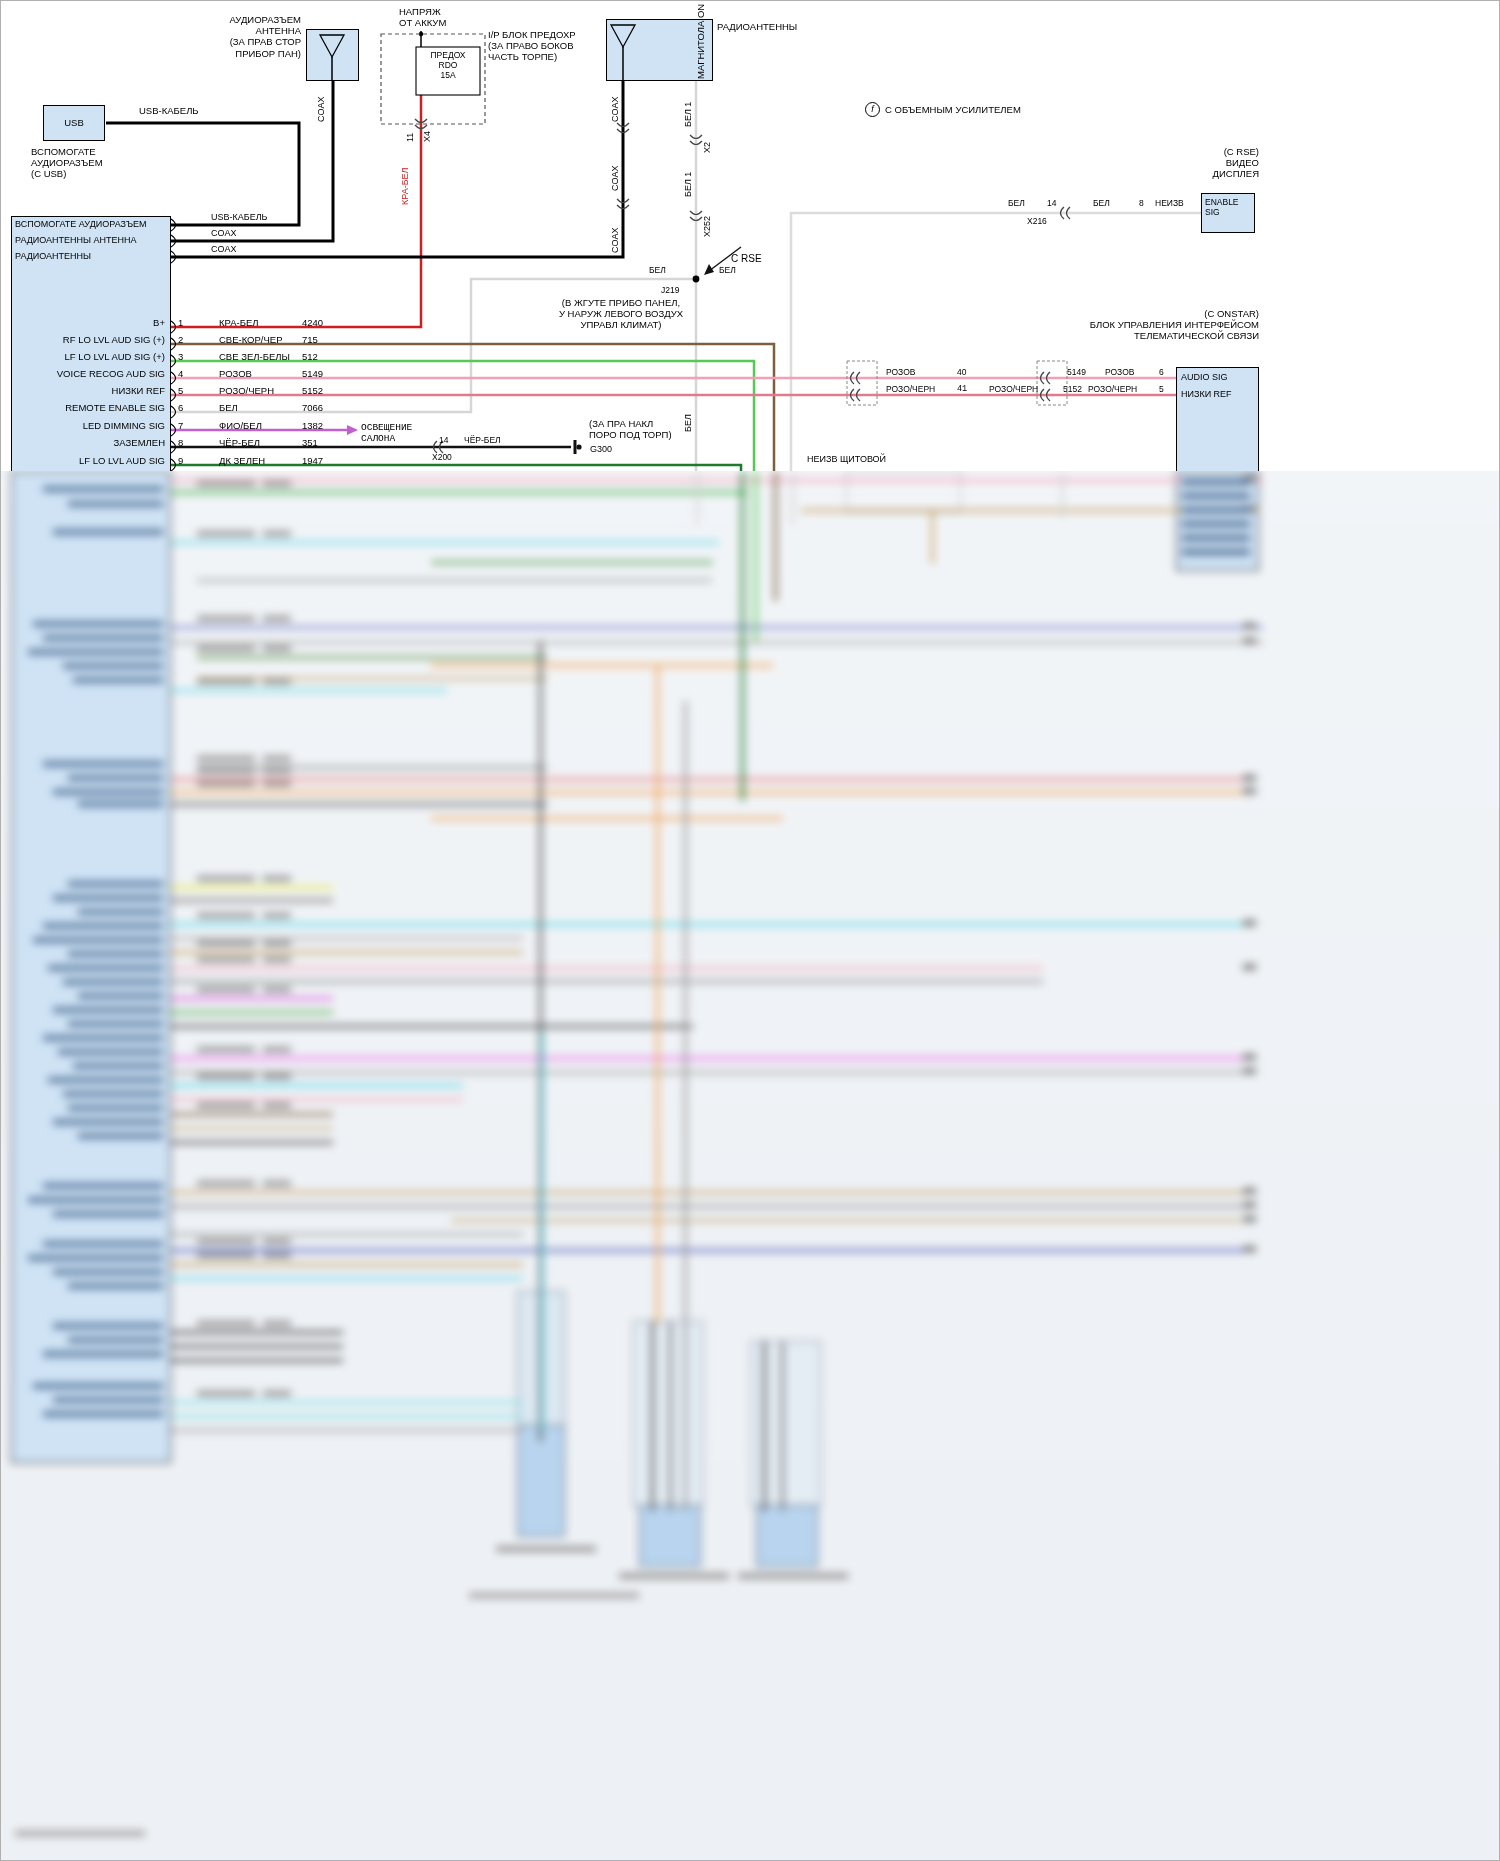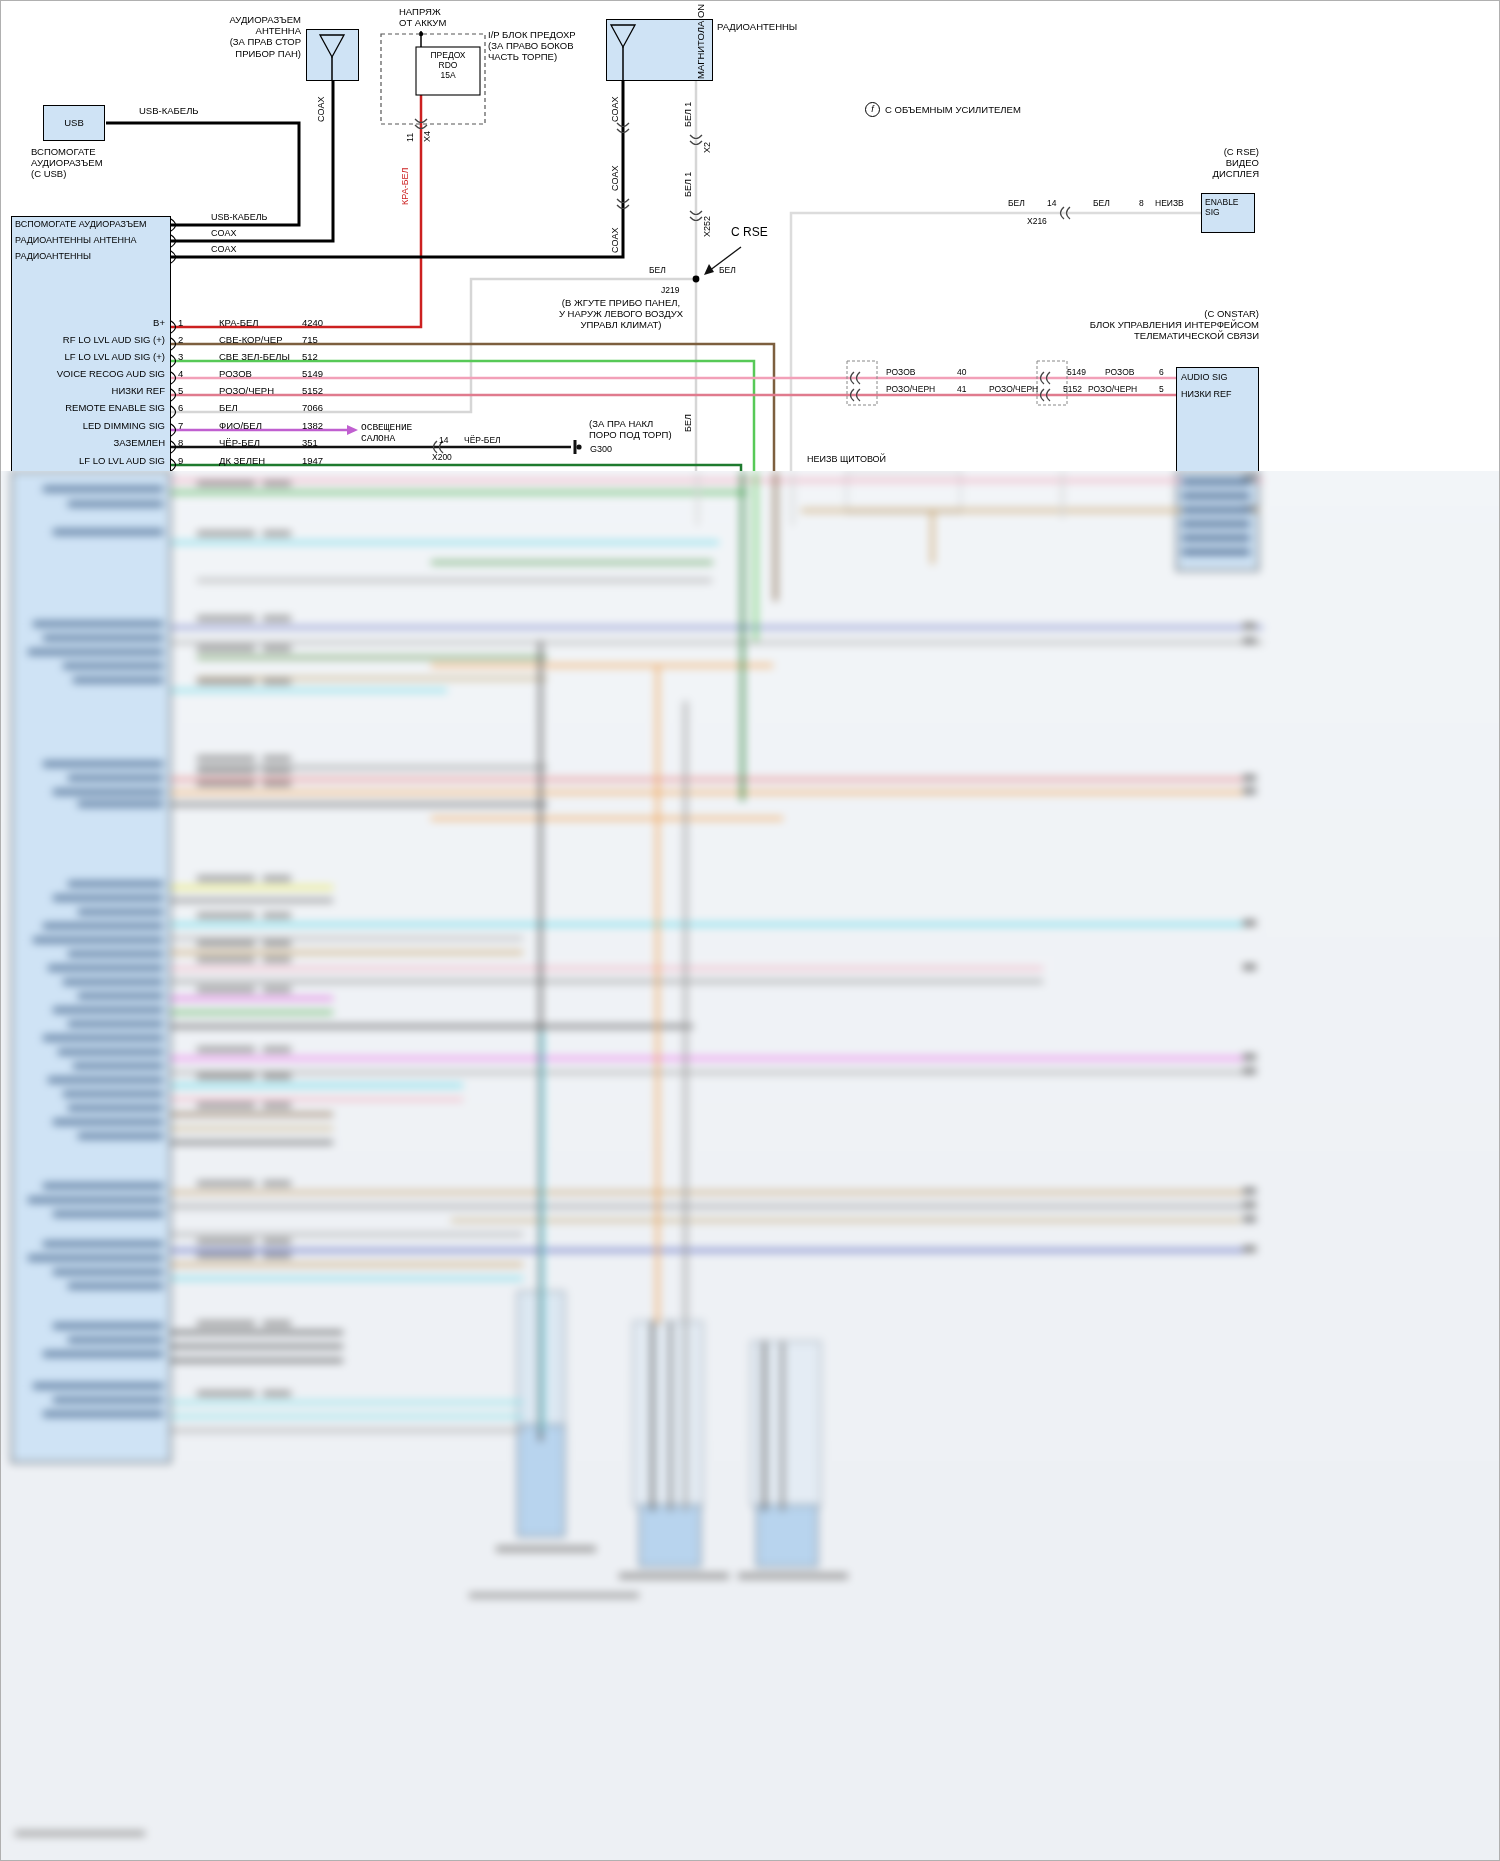--- a/index.html
+++ b/index.html
@@ -345,28 +345,28 @@
 БЛОК УПРАВЛЕНИЯ ИНТЕРФЕЙСОМ
 ТЕЛЕМАТИЧЕСКОЙ СВЯЗИ</div>
   <div class="lbl" style="left:1180px;top:371px;font-size:9px;">AUDIO SIG</div>
   <div class="lbl" style="left:1180px;top:388px;font-size:9px;">НИЗКИ REF</div>
   <div class="tok" style="left:885px;top:366px;">РОЗОВ</div>
   <div class="tok" style="left:956px;top:366px;">40</div>
   <div class="tok" style="left:1066px;top:366px;">5149</div>
   <div class="tok" style="left:1104px;top:366px;">РОЗОВ</div>
   <div class="tok" style="left:1158px;top:366px;">6</div>
   <div class="tok" style="left:885px;top:383px;">РОЗО/ЧЕРН</div>
-  <div class="tok" style="left:956px;top:383px;">41</div>
+  <div class="tok" style="left:956px;top:383px;font-family:Liberation Mono, monospace;">41</div>
   <div class="tok" style="left:988px;top:383px;">РОЗО/ЧЕРН</div>
   <div class="tok" style="left:1062px;top:383px;">5152</div>
   <div class="tok" style="left:1087px;top:383px;">РОЗО/ЧЕРН</div>
   <div class="tok" style="left:1158px;top:383px;">5</div>
   <div class="tok" style="left:648px;top:264px;">БЕЛ</div>
   <div class="tok" style="left:718px;top:264px;">БЕЛ</div>
-  <div class="tok" style="left:730px;top:224px;font-size:12px;">C RSE</div>
+  <div class="tok" style="left:730px;top:252px;font-size:10px;">C RSE</div>
   <div class="tok" style="left:660px;top:284px;">J219</div>
   <div class="lbl c" style="left:535px;top:296px;width:170px;">(В ЖГУТЕ ПРИБО ПАНЕЛ,
 У НАРУЖ ЛЕВОГО ВОЗДУХ
 УПРАВЛ КЛИМАТ)</div>
   <div class="lbl" style="left:360px;top:421px;font-family:Liberation Mono, monospace;">ОСВЕЩЕНИЕ
 САЛОНА</div>
   <div class="tok" style="left:438px;top:434px;">14</div>
   <div class="tok" style="left:463px;top:434px;">ЧЁР-БЕЛ</div>
   <div class="tok" style="left:431px;top:451px;">X200</div>
   <div class="lbl" style="left:588px;top:417px;">(ЗА ПРА НАКЛ

